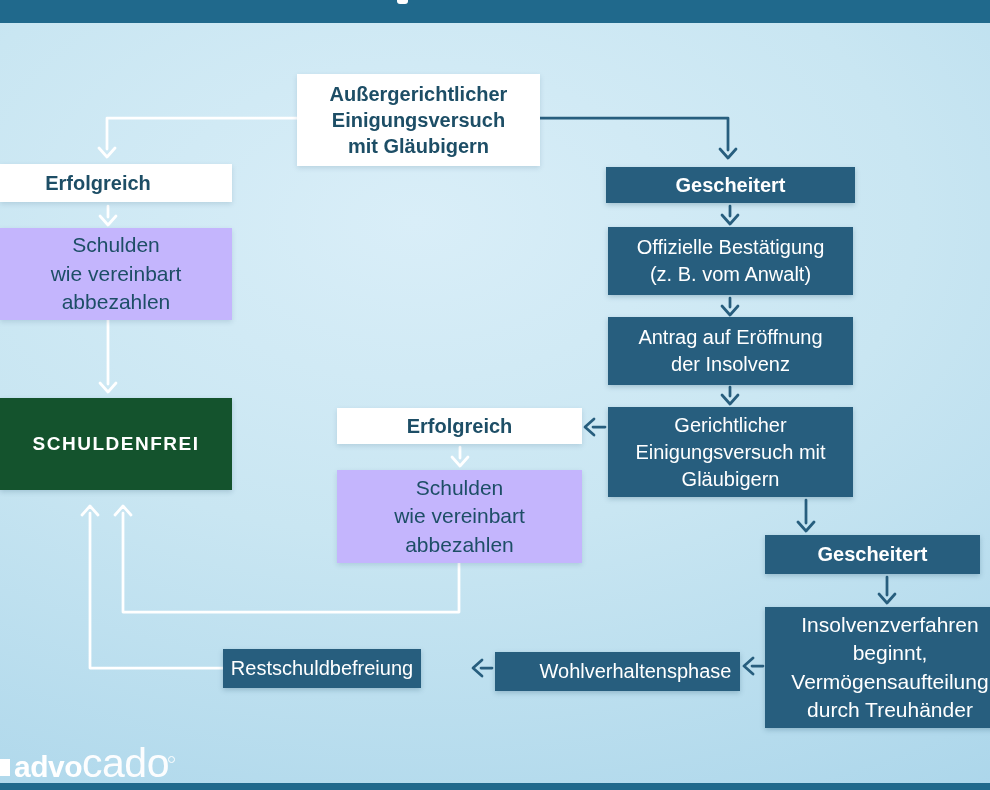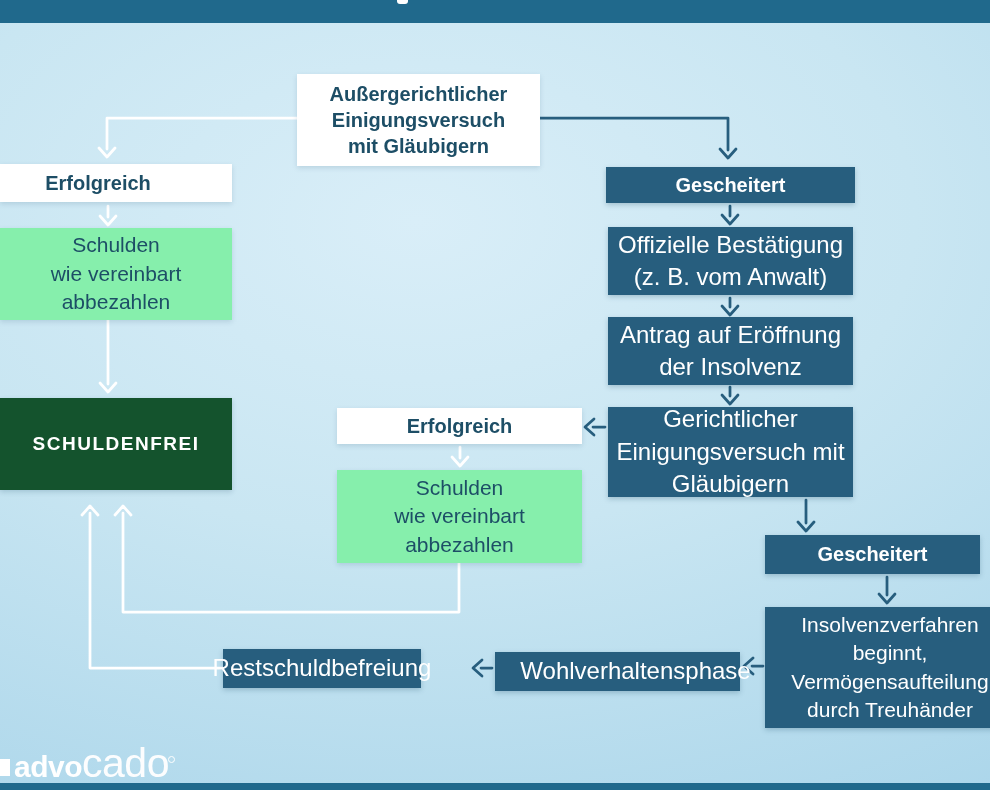--- a/index.html
+++ b/index.html
@@ -25,30 +25,30 @@
   svg.connectors {
     position:absolute; left:0; top:0; z-index:1; pointer-events:none;
   }
   .node {
     position:absolute; z-index:2;
     display:flex; align-items:center; justify-content:center;
     text-align:center; white-space:pre-line;
     line-height:1.35;
   }
   .node--white {
-    background:#86efac; color:#1d4e66; font-size:21px;
+    background:#c4b5fd; color:#1d4e66; font-size:21px;
     box-shadow:0 2px 5px rgba(25,70,100,0.15);
   }
   .node--white-bold {
     background:#ffffff; color:#1d4e66; font-weight:bold; font-size:20px;
     box-shadow:0 2px 5px rgba(25,70,100,0.15);
     line-height:1.3;
   }
   .node--dark {
-    background:#275e7e; color:#ffffff; font-size:24px;
+    background:#275e7e; color:#ffffff; font-size:20px;
     box-shadow:0 2px 5px rgba(25,70,100,0.25);
   }
   .node--dark-bold {
     background:#275e7e; color:#ffffff; font-weight:bold; font-size:20px;
     box-shadow:0 2px 5px rgba(25,70,100,0.25);
   }
   .node--green {
     background:#14532d; color:#ffffff; font-weight:bold; font-size:19px;
     letter-spacing:1.5px;
     box-shadow:0 2px 5px rgba(25,70,100,0.2);

